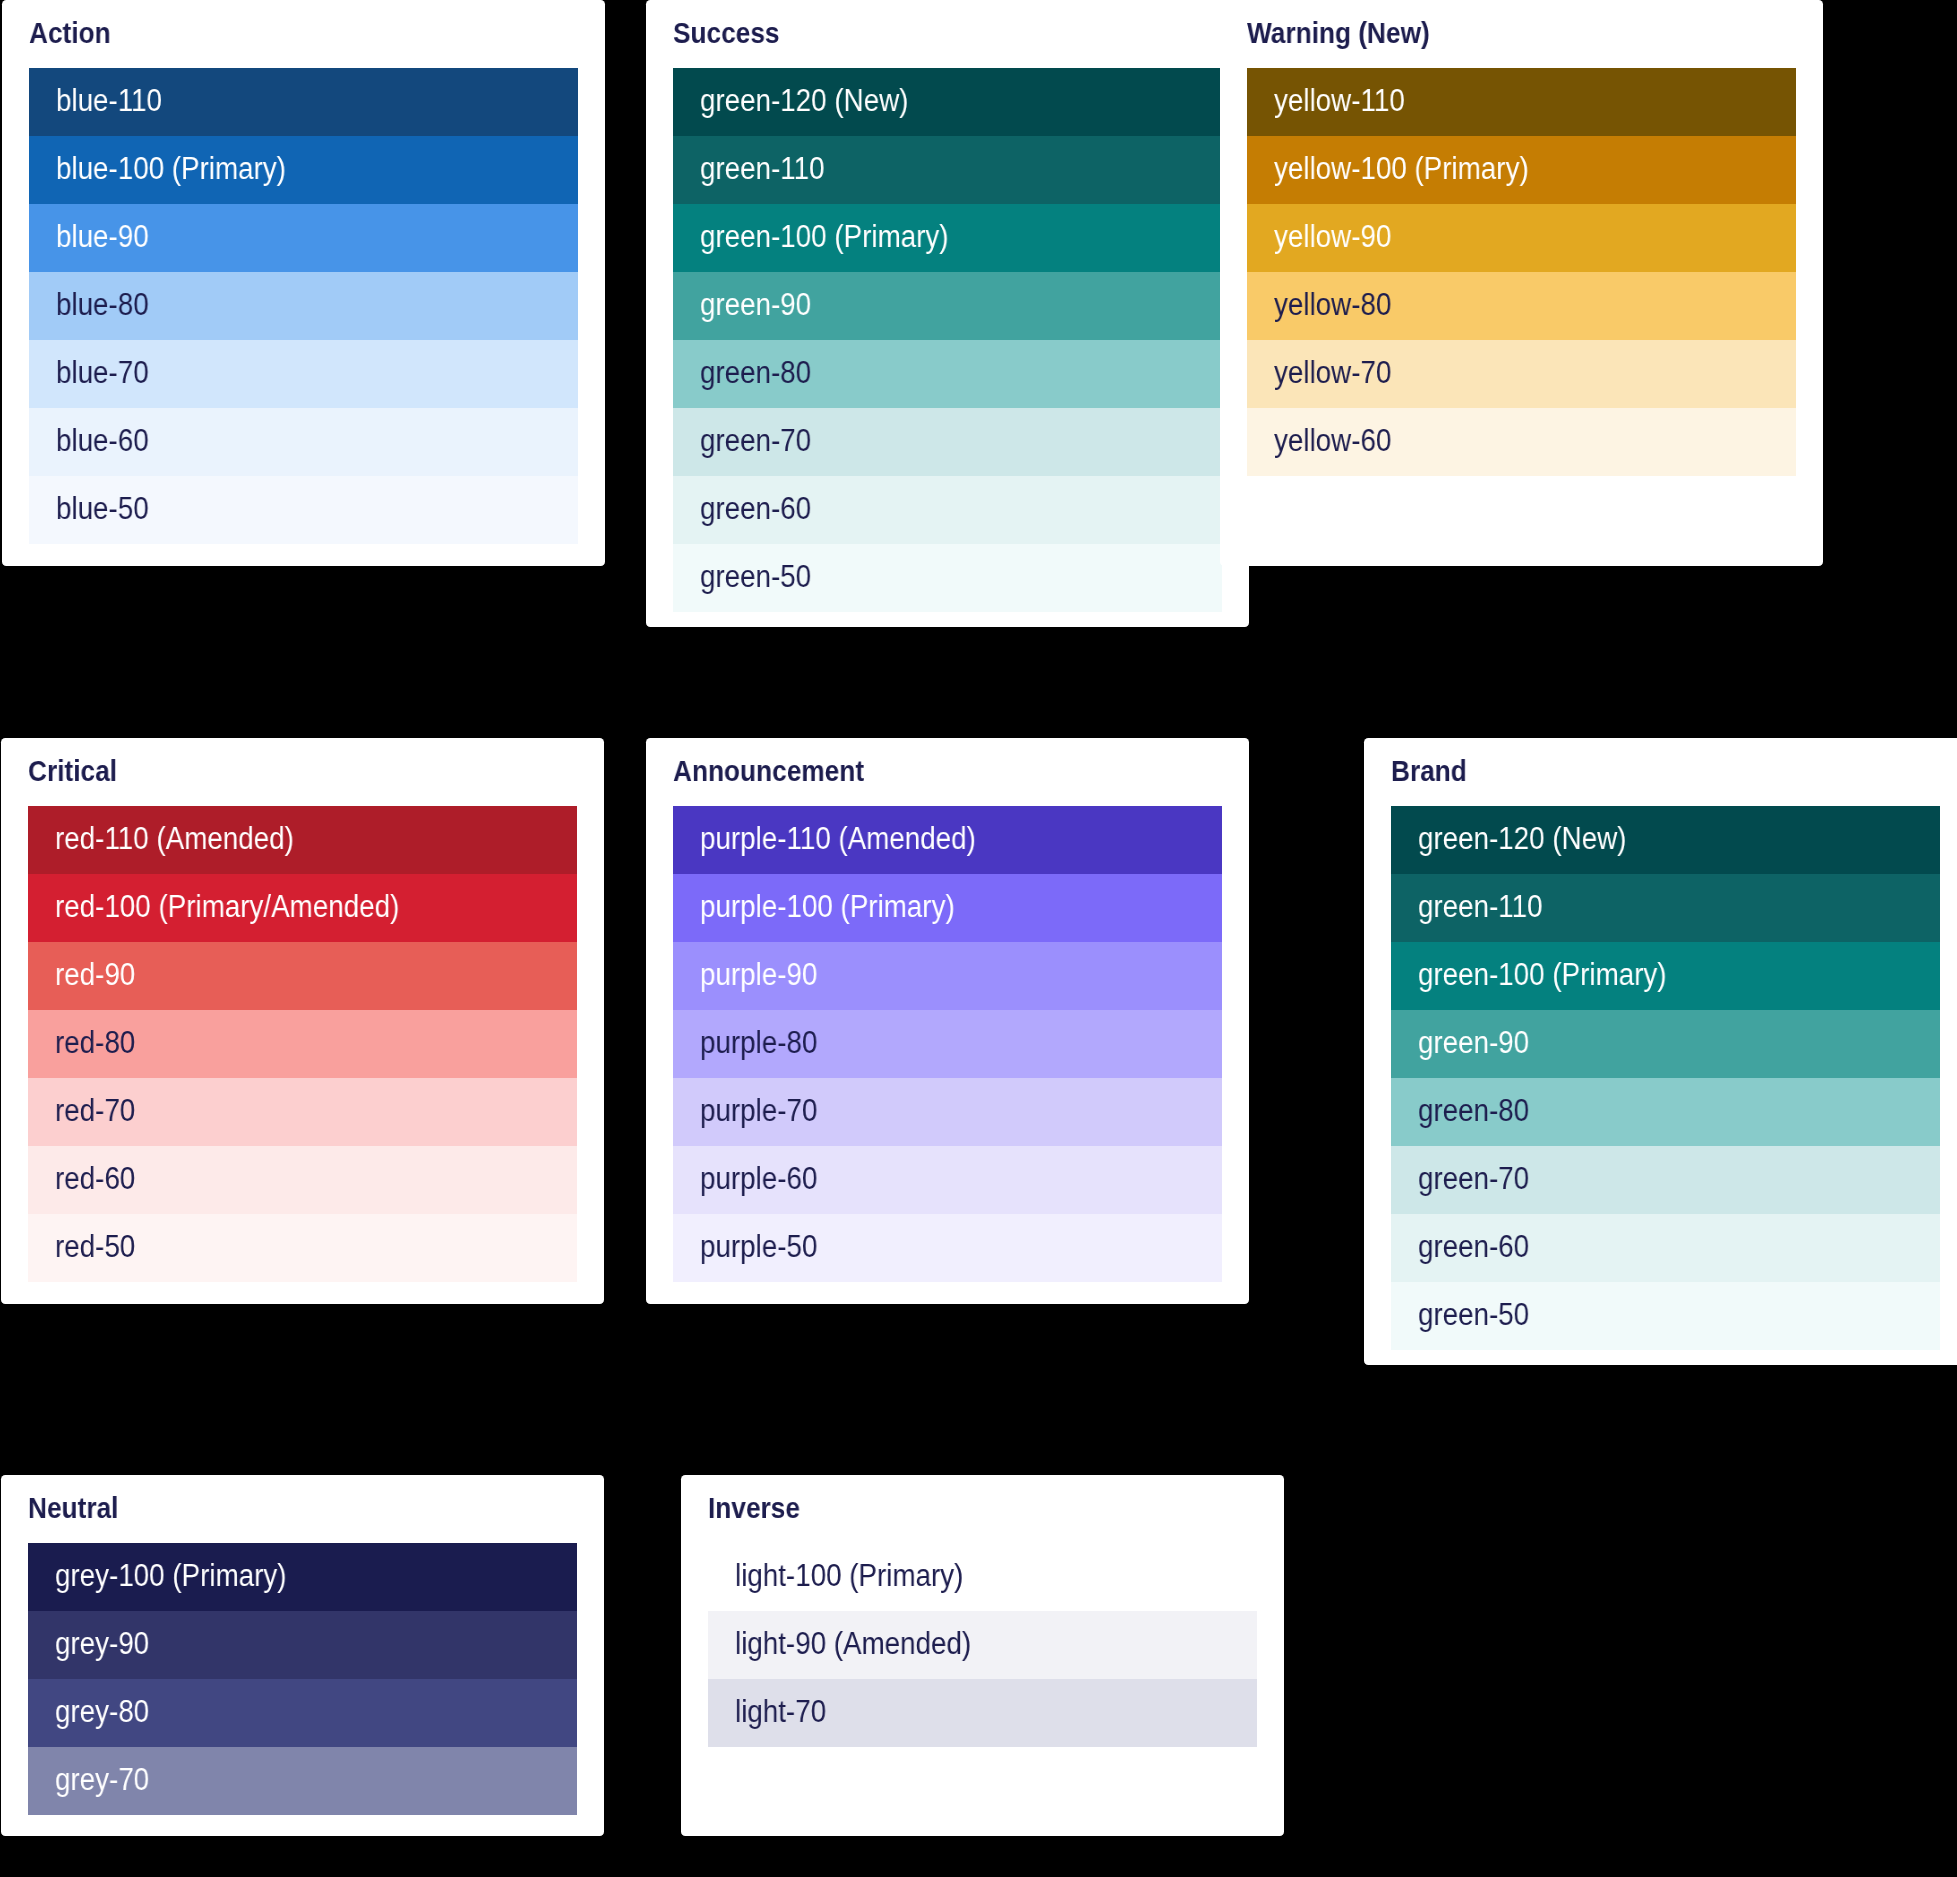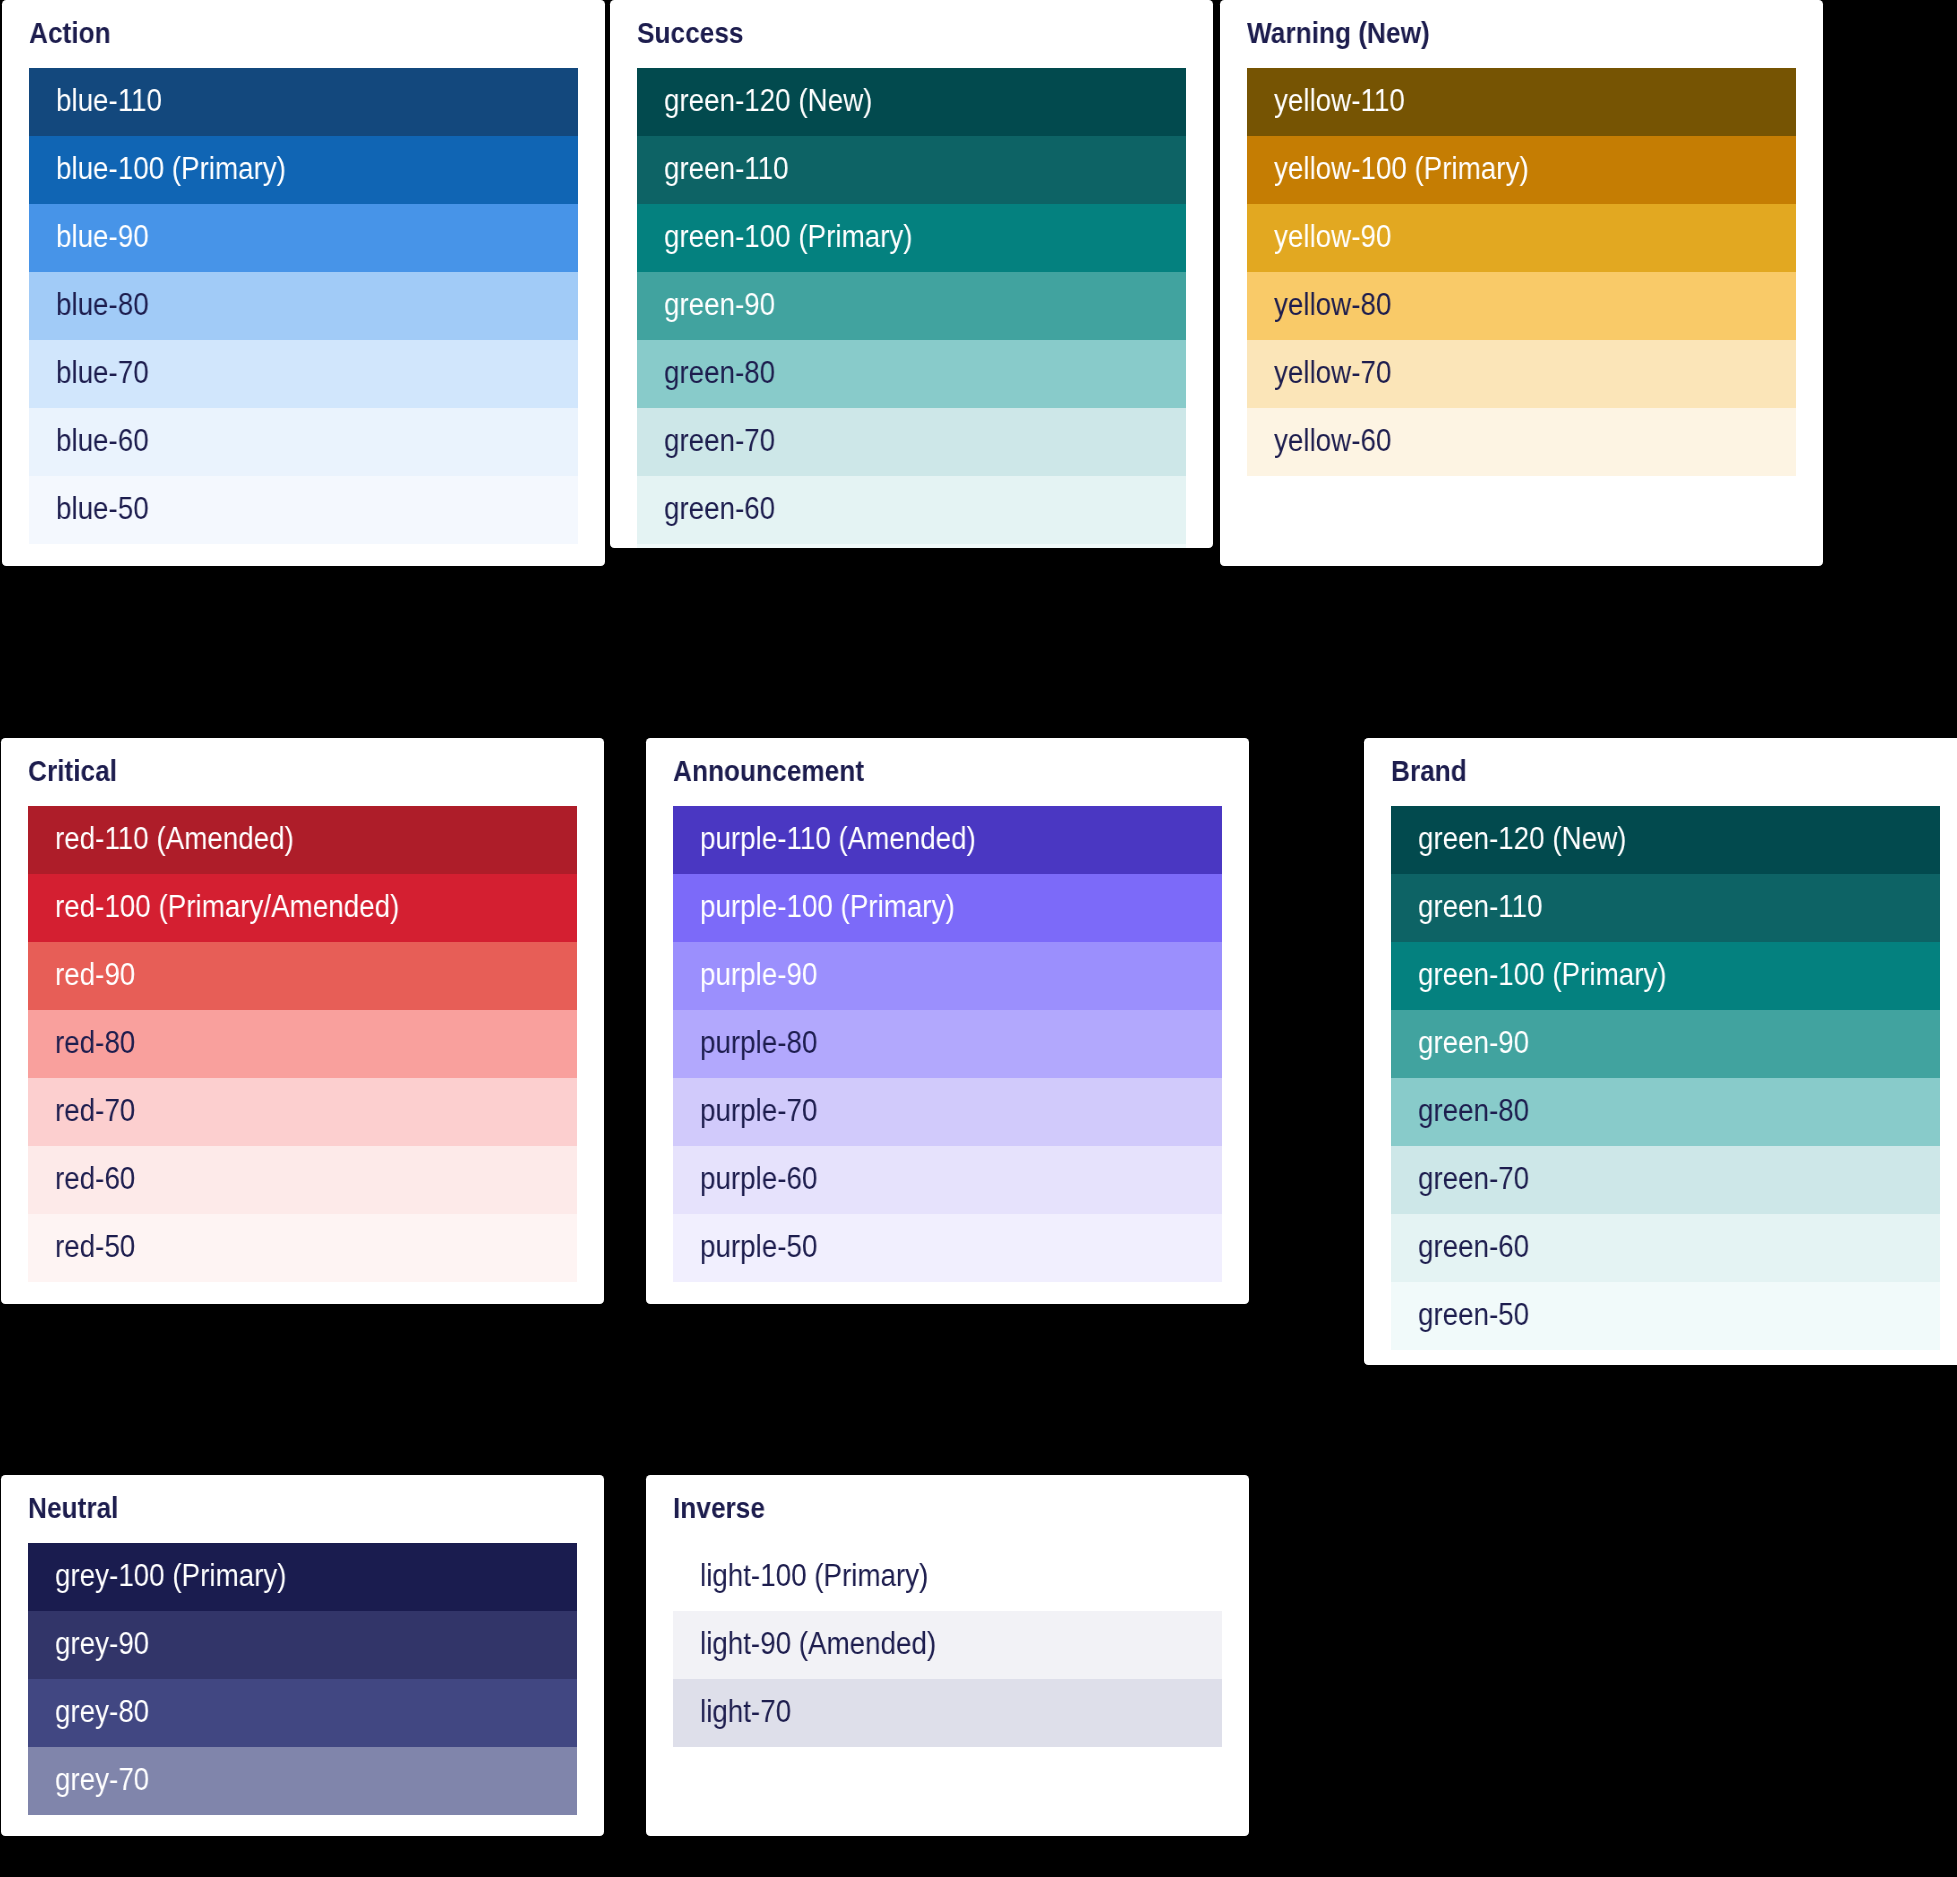--- a/index.html
+++ b/index.html
@@ -92,21 +92,21 @@
           <span class="swatch-label on-light">blue-70</span>
         </div>
       <div class="swatch" style="background:#EAF3FD">
           <span class="swatch-label on-light">blue-60</span>
         </div>
       <div class="swatch" style="background:#F4F8FE">
           <span class="swatch-label on-light">blue-50</span>
         </div>
     </div>
   </section>
-  <section class="palette-card" style="left:610px;top:0px;height:548px">
+  <section class="palette-card" style="left:646px;top:0px;height:627px">
     <h2 class="card-title">Success</h2>
     <div class="swatch-list">
       <div class="swatch" style="background:#024A4E">
           <span class="swatch-label on-dark">green-120 (New)</span>
         </div>
       <div class="swatch" style="background:#0D6365">
           <span class="swatch-label on-dark">green-110</span>
         </div>
       <div class="swatch" style="background:#04817F">
           <span class="swatch-label on-dark">green-100 (Primary)</span>
@@ -242,21 +242,21 @@
           <span class="swatch-label on-dark">grey-90</span>
         </div>
       <div class="swatch" style="background:#414782">
           <span class="swatch-label on-dark">grey-80</span>
         </div>
       <div class="swatch" style="background:#8085AB">
           <span class="swatch-label on-dark">grey-70</span>
         </div>
     </div>
   </section>
-  <section class="palette-card" style="left:646px;top:1475px;height:361px">
+  <section class="palette-card" style="left:681px;top:1475px;height:361px">
     <h2 class="card-title">Inverse</h2>
     <div class="swatch-list">
       <div class="swatch" style="background:#FFFFFF">
           <span class="swatch-label on-light">light-100 (Primary)</span>
         </div>
       <div class="swatch" style="background:#F2F2F6">
           <span class="swatch-label on-light">light-90 (Amended)</span>
         </div>
       <div class="swatch" style="background:#DEDFEA">
           <span class="swatch-label on-light">light-70</span>

